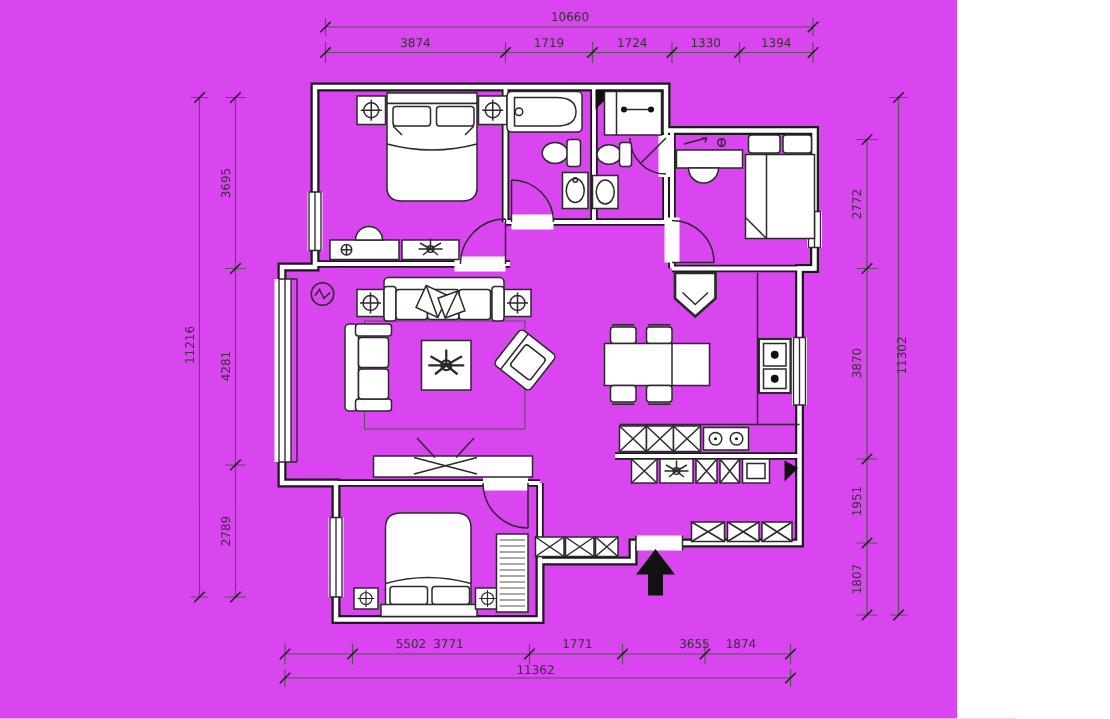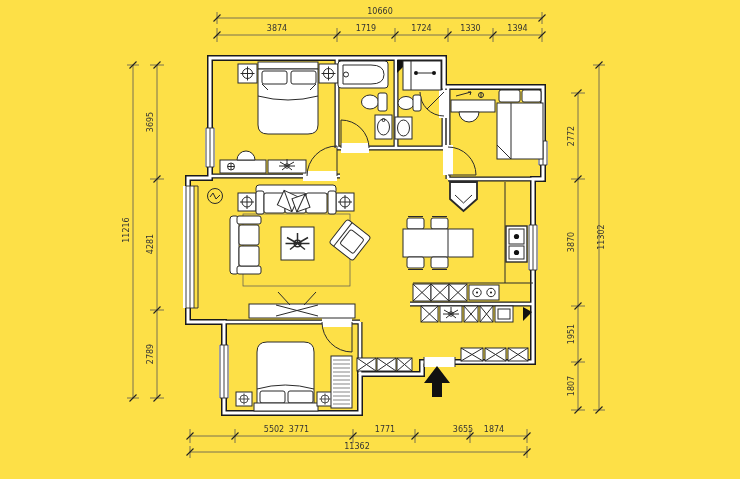--- a/index.html
+++ b/index.html
@@ -1,16 +1,16 @@
 <!DOCTYPE html>
 <html><head>
 <meta charset="utf-8">
 <style>
   html,body{margin:0;padding:0;background:#ffffff;}
-  .stage{position:relative;width:740px;height:479px;background:#fde047;overflow:hidden;
+  .stage{position:relative;width:638px;height:479px;background:#d946ef;overflow:hidden;
          font-family:"DejaVu Sans",sans-serif;}
   svg{display:block}
   .w  {stroke:#1a1a1a;stroke-width:6;fill:none;stroke-linejoin:miter;}
   .wi {stroke:#1a1a1a;stroke-width:5;fill:none;}
   .ww {stroke:#ffffff;stroke-width:3;fill:none;}
   .wwi{stroke:#ffffff;stroke-width:2.6;fill:none;}
   .cut{fill:#ffffff;stroke:none;}
   .f  {stroke:#2a2a2a;stroke-width:1;fill:#ffffff;}
   .fn {stroke:#2a2a2a;stroke-width:1;fill:none;}
   .fl {stroke:#555;stroke-width:.7;fill:none;}

